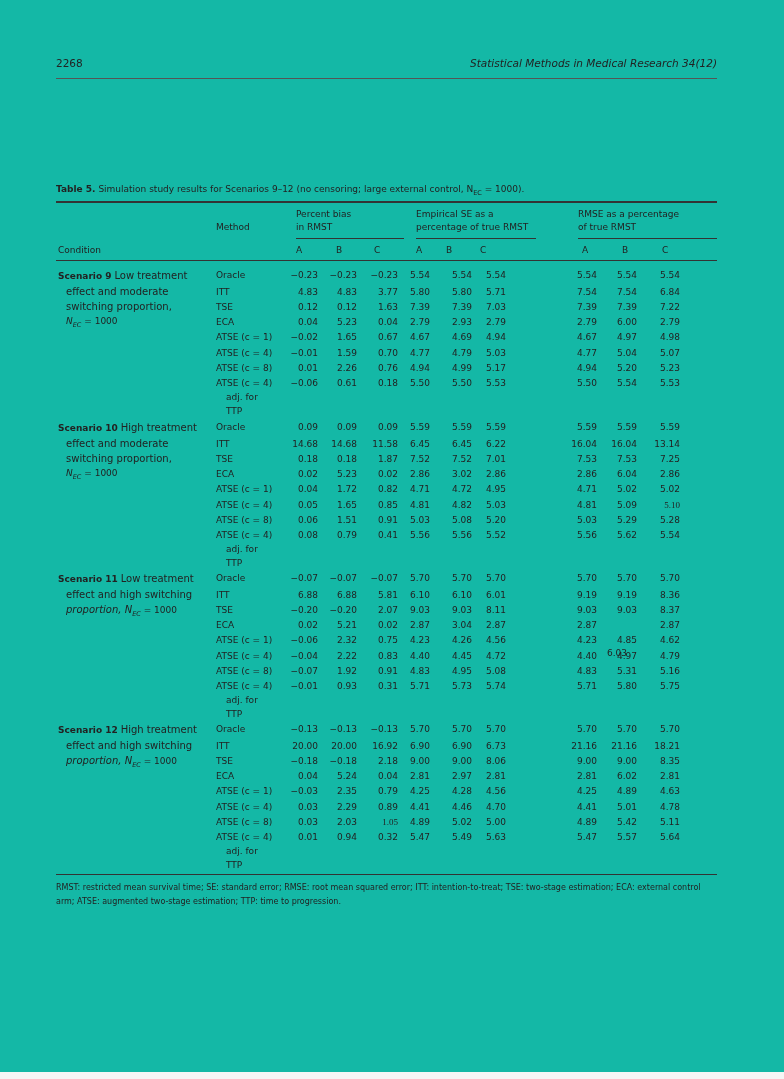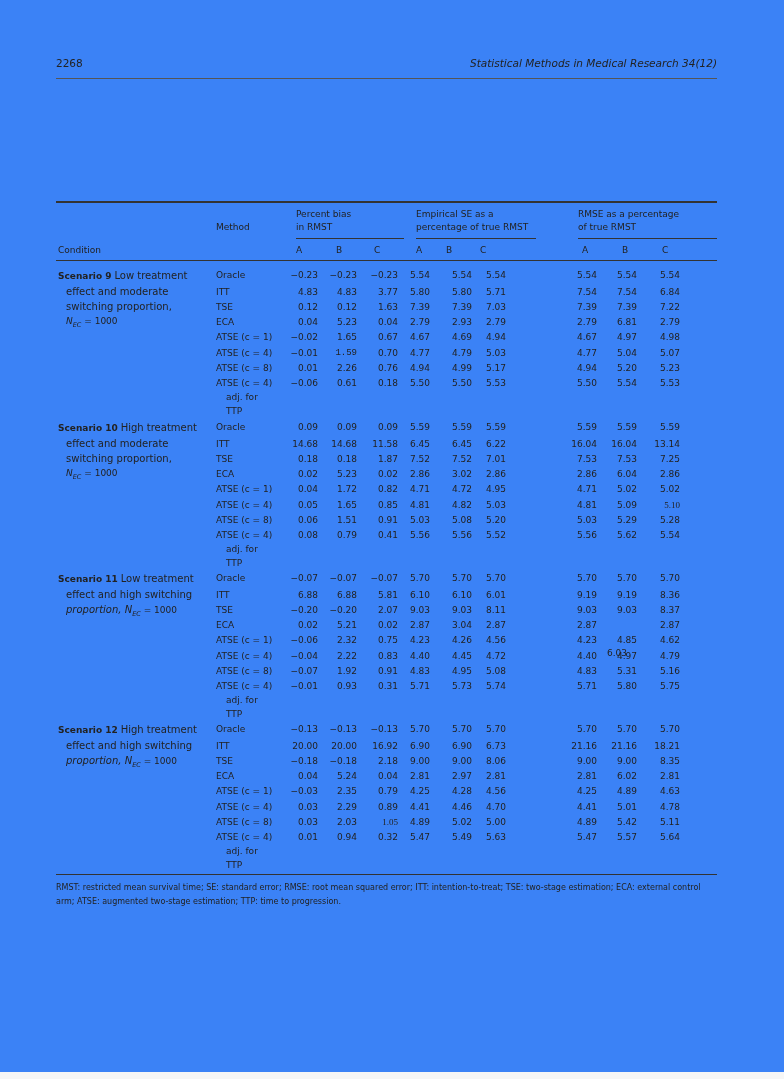--- a/index.html
+++ b/index.html
@@ -1,20 +1,20 @@
 <!DOCTYPE html>
 <html><head>
 <meta charset="utf-8">
 <style>
   html, body { margin: 0; padding: 0; }
   body {
     width: 784px; height: 1079px; background: #fefefe; position: relative;
     font-family: "DejaVu Sans", sans-serif; color: #222; overflow: hidden;
   }
-  .page { position: absolute; left: 0; top: 0; width: 784px; height: 1072px; background: #3b82f6; }
+  .page { position: absolute; left: 0; top: 0; width: 784px; height: 1072px; background: #14b8a6; }
   .bottom-strip { position: absolute; left: 0; top: 1072px; width: 784px; height: 7px; background: #f6f6f6; }
   .running-head { position: absolute; left: 56px; top: 57px; width: 661px; height: 16px; font-size: 10.5px; }
   .page-number { position: absolute; left: 0; top: 0; }
   .journal-title { position: absolute; right: 0; top: 0; font-style: italic; }
   .head-rule { position: absolute; left: 56px; top: 78px; width: 661px; height: 1px; background: #555; }
 
   .caption { position: absolute; left: 56px; top: 184px; font-size: 9px; white-space: nowrap; }
   .caption b { font-weight: bold; }
   .rule { position: absolute; height: 1px; background: #333; }
   .rule.thick { height: 1.5px; background: #333; }
@@ -33,20 +33,24 @@
 </head>
 <body>
 
 <div class="page">
   <div class="running-head">
     <span class="page-number">2268</span>
     <span class="journal-title">Statistical Methods in Medical Research 34(12)</span>
   </div>
   <div class="head-rule"></div>
 
+  <div class="caption">
+    <b>Table 5.</b>
+    <span>Simulation study results for Scenarios 9–12 (no censoring; large external control, N</span><sub>EC</sub><span> = 1000).</span>
+  </div>
 
   <div class="rule thick" style="left:56px; top:201px; width:661px;"></div>
 
   <div class="hdr" style="left:216px; top:221px;">Method</div>
   <div class="hdr" style="left:58px; top:244px;">Condition</div>
 
   <div class="hdr" style="left:296px; top:208px;">
     <div>Percent bias</div>
     <div>in RMST</div>
   </div>
@@ -123,39 +127,39 @@
       <div class="method" style="left: 216px; top: 315.3px;">
         <div>ECA</div>
       </div>
       <div class="cell num" style="left: 278px; width: 40px; top: 315.3px;">0.04</div>
       <div class="cell num" style="left: 317px; width: 40px; top: 315.3px;">5.23</div>
       <div class="cell num" style="left: 358px; width: 40px; top: 315.3px;">0.04</div>
       <div class="cell num" style="left: 390px; width: 40px; top: 315.3px;">2.79</div>
       <div class="cell num" style="left: 432px; width: 40px; top: 315.3px;">2.93</div>
       <div class="cell num" style="left: 466px; width: 40px; top: 315.3px;">2.79</div>
       <div class="cell num" style="left: 557px; width: 40px; top: 315.3px;">2.79</div>
-      <div class="cell num" style="left: 597px; width: 40px; top: 315.3px;">6.81</div>
+      <div class="cell num" style="left: 597px; width: 40px; top: 315.3px;">6.00</div>
       <div class="cell num" style="left: 640px; width: 40px; top: 315.3px;">2.79</div>
       <div class="method" style="left: 216px; top: 330.4px;">
         <div>ATSE (c = 1)</div>
       </div>
       <div class="cell num" style="left: 278px; width: 40px; top: 330.4px;">−0.02</div>
       <div class="cell num" style="left: 317px; width: 40px; top: 330.4px;">1.65</div>
       <div class="cell num" style="left: 358px; width: 40px; top: 330.4px;">0.67</div>
       <div class="cell num" style="left: 390px; width: 40px; top: 330.4px;">4.67</div>
       <div class="cell num" style="left: 432px; width: 40px; top: 330.4px;">4.69</div>
       <div class="cell num" style="left: 466px; width: 40px; top: 330.4px;">4.94</div>
       <div class="cell num" style="left: 557px; width: 40px; top: 330.4px;">4.67</div>
       <div class="cell num" style="left: 597px; width: 40px; top: 330.4px;">4.97</div>
       <div class="cell num" style="left: 640px; width: 40px; top: 330.4px;">4.98</div>
       <div class="method" style="left: 216px; top: 345.5px;">
         <div>ATSE (c = 4)</div>
       </div>
       <div class="cell num" style="left: 278px; width: 40px; top: 345.5px;">−0.01</div>
-      <div class="cell num" style="left: 317px; width: 40px; top: 345.5px; font-family: Liberation Mono, monospace;">1.59</div>
+      <div class="cell num" style="left: 317px; width: 40px; top: 345.5px;">1.59</div>
       <div class="cell num" style="left: 358px; width: 40px; top: 345.5px;">0.70</div>
       <div class="cell num" style="left: 390px; width: 40px; top: 345.5px;">4.77</div>
       <div class="cell num" style="left: 432px; width: 40px; top: 345.5px;">4.79</div>
       <div class="cell num" style="left: 466px; width: 40px; top: 345.5px;">5.03</div>
       <div class="cell num" style="left: 557px; width: 40px; top: 345.5px;">4.77</div>
       <div class="cell num" style="left: 597px; width: 40px; top: 345.5px;">5.04</div>
       <div class="cell num" style="left: 640px; width: 40px; top: 345.5px;">5.07</div>
       <div class="method" style="left: 216px; top: 360.6px;">
         <div>ATSE (c = 8)</div>
       </div>

